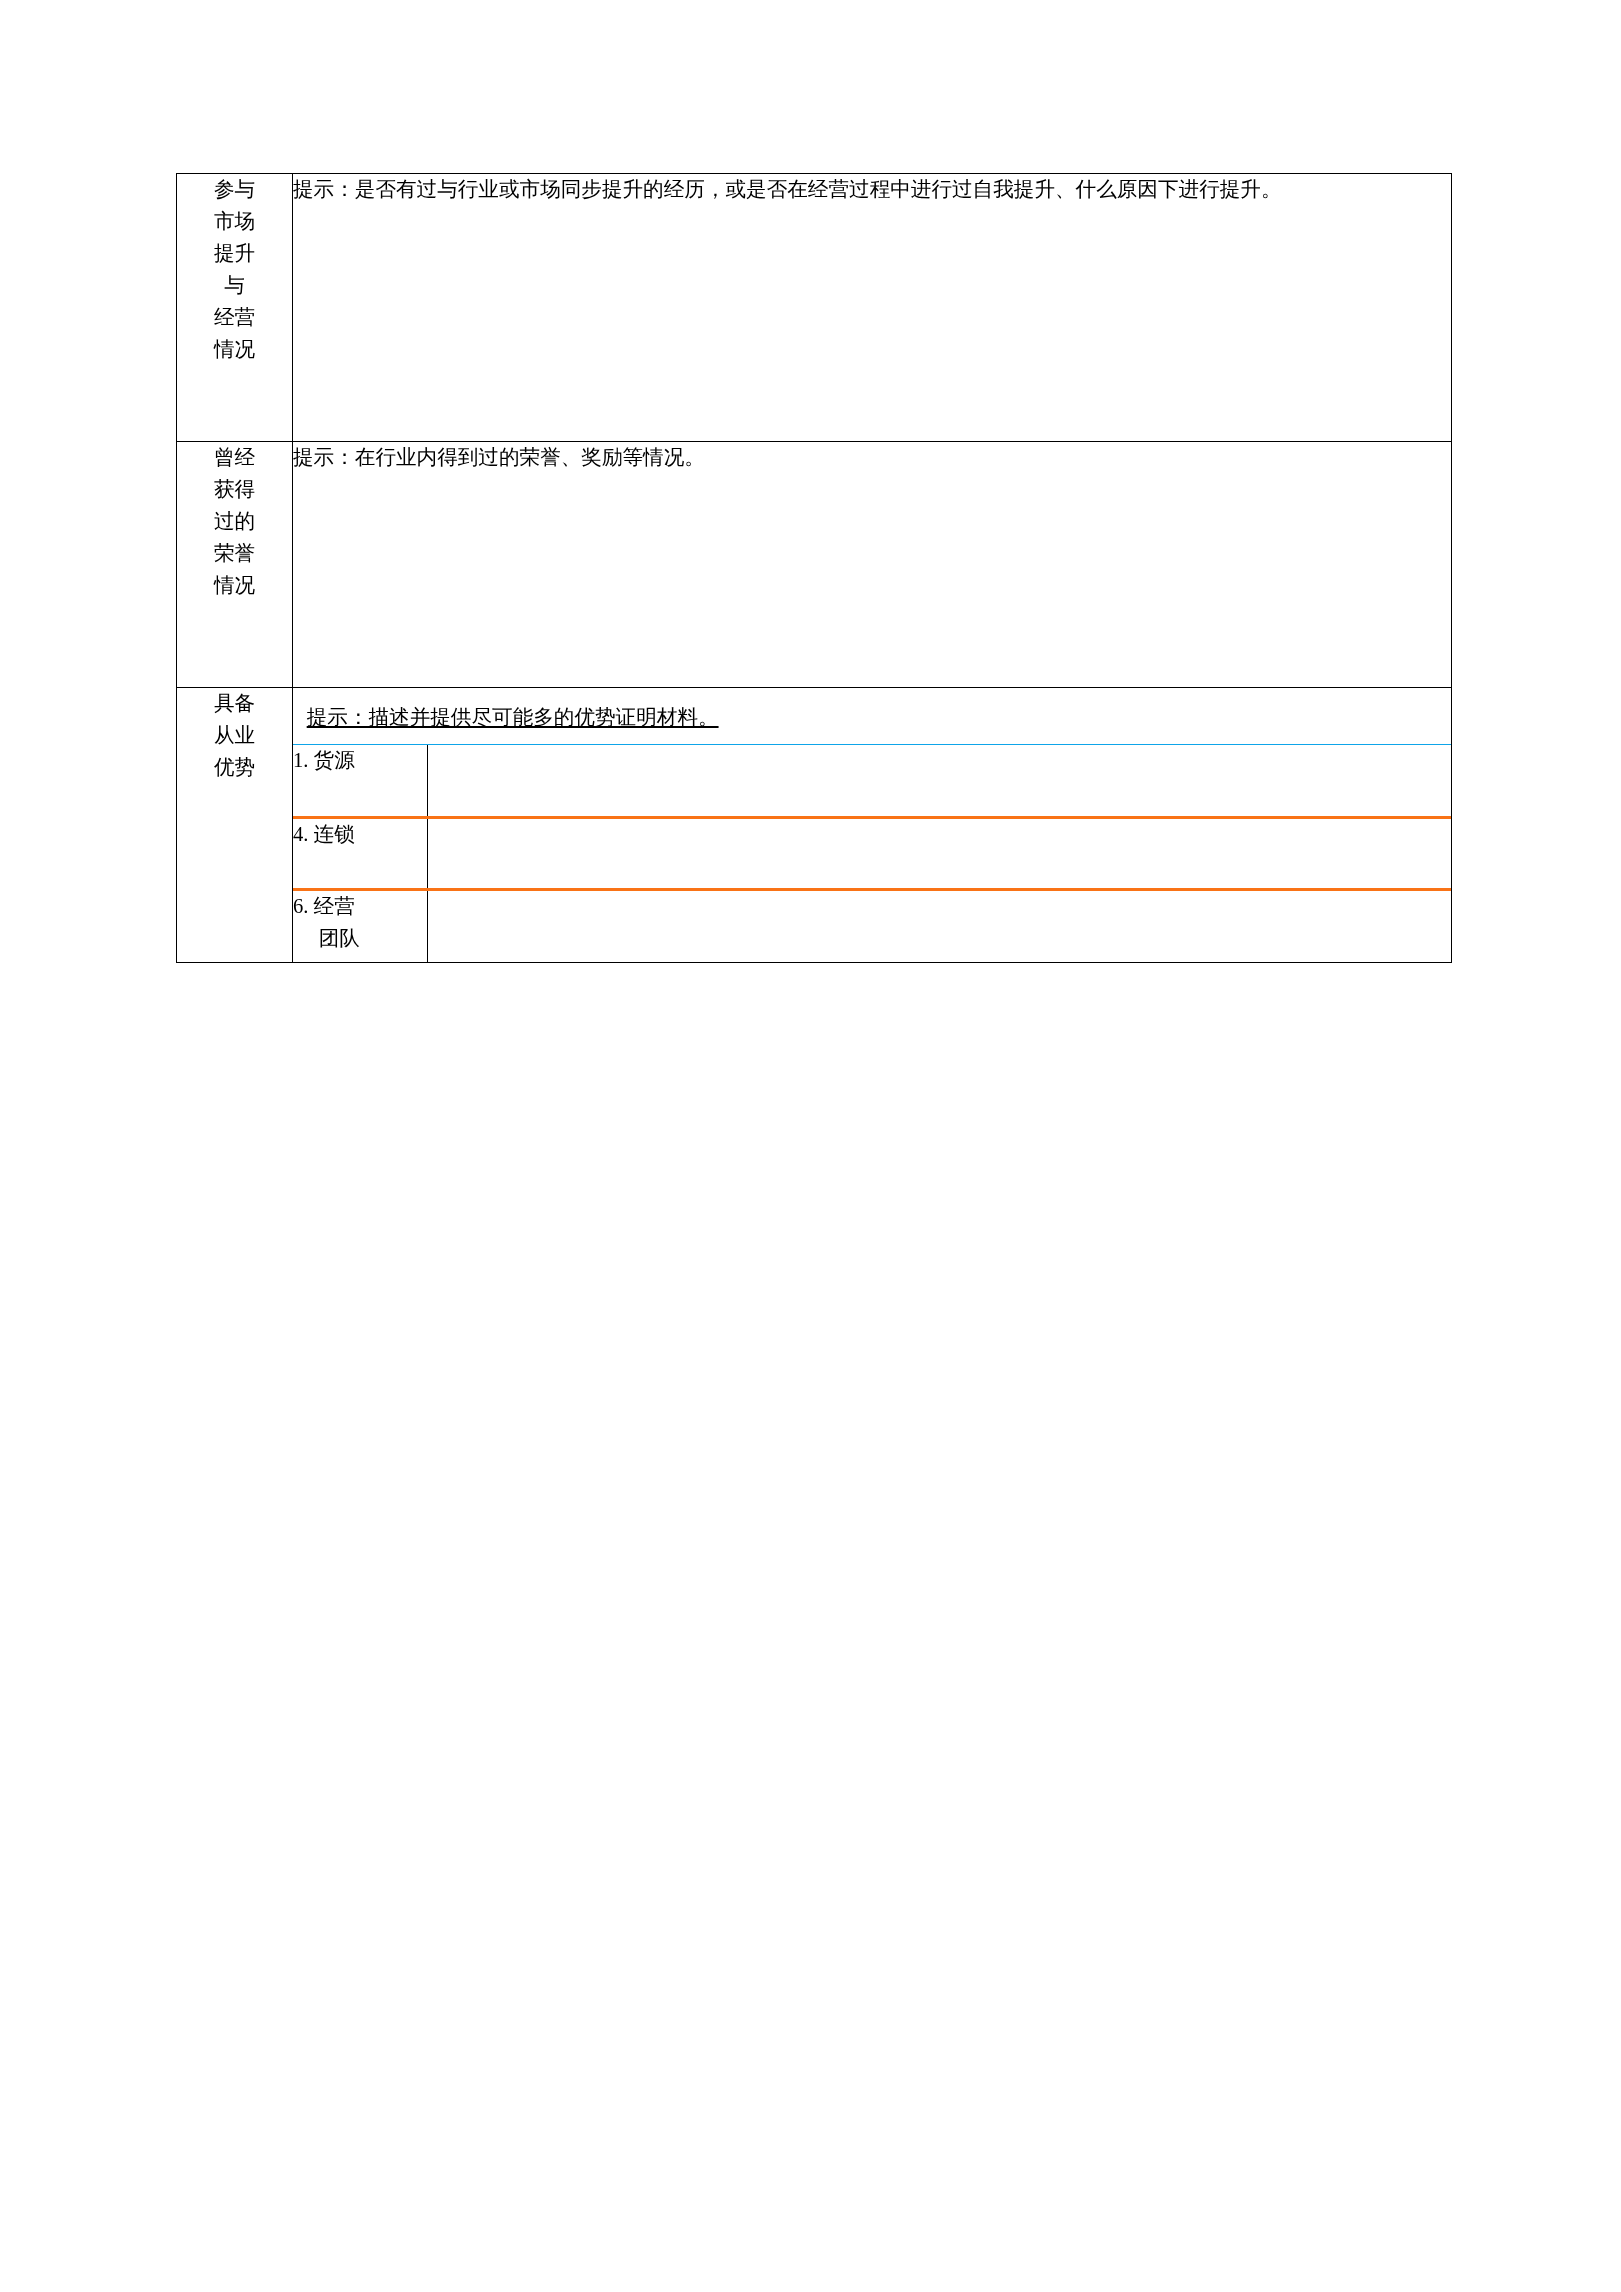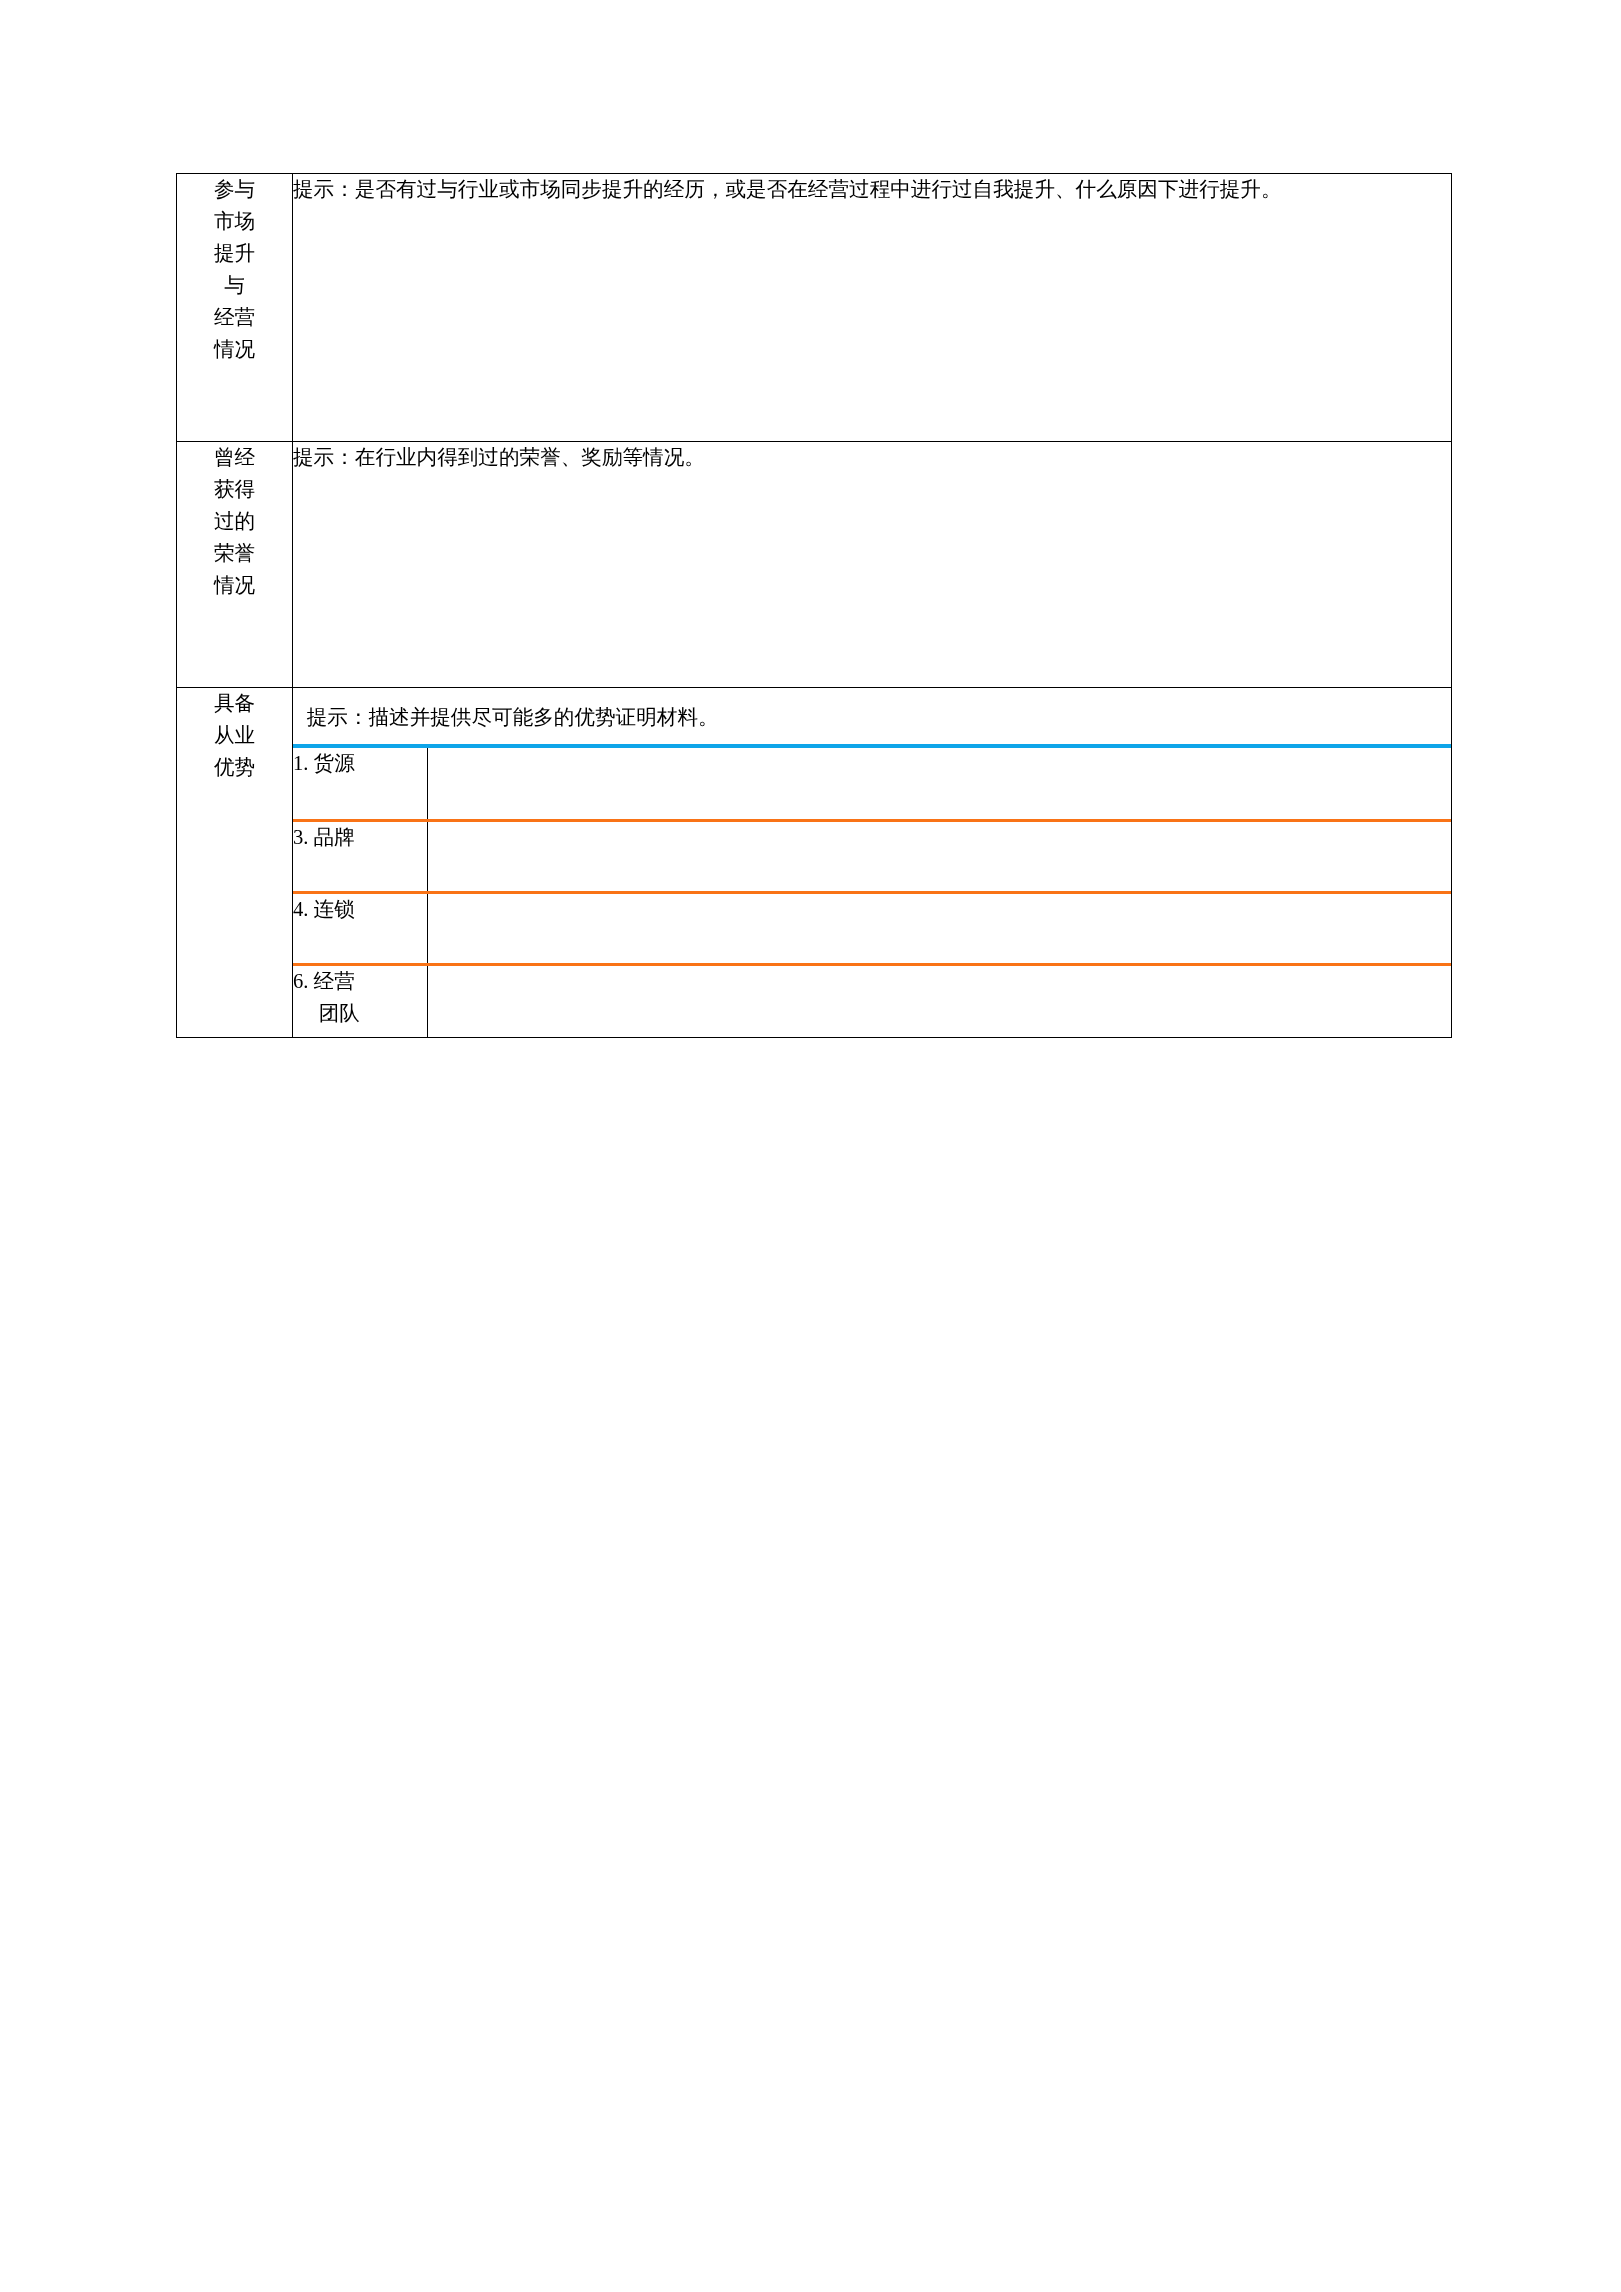--- a/index.html
+++ b/index.html
@@ -59,23 +59,24 @@
   }
   .row-participate .hint-cell { height: 267px; margin-top: 26px; }
   .row-honor .hint-cell { height: 245px; }
   .row-industry .hint-cell { height: 247px; }
 
   .adv-outer-cell {
     padding: 0;
   }
   .adv-hint {
     padding: 13.7px 13.7px 11.8px 13.7px;
-    border-bottom: 4px solid #0ea5e9;
+    border-bottom: 1px solid #0ea5e9;
     font-size: 20.6px;
     line-height: 1.5;
+    text-decoration: underline;
   }
   .adv-table {
     width: 100%;
     border-collapse: collapse;
     table-layout: fixed;
   }
   .adv-table td {
     border: none;
     border-bottom: 3px solid #f97316;
     padding: 0;
@@ -161,24 +162,20 @@
           <table class="adv-table">
             <colgroup>
               <col style="width:134px">
               <col>
             </colgroup>
             <tbody>
               <tr class="adv-row-1">
                 <td class="adv-name">1. 货源</td>
                 <td class="adv-value"></td>
               </tr>
-              <tr class="adv-row-3">
-                <td class="adv-name">3. 品牌</td>
-                <td class="adv-value"></td>
-              </tr>
               <tr class="adv-row-4">
                 <td class="adv-name">4. 连锁</td>
                 <td class="adv-value"></td>
               </tr>
               <tr class="adv-row-6">
                 <td class="adv-name">6. 经营
 　 团队</td>
                 <td class="adv-value"></td>
               </tr>
             </tbody>

